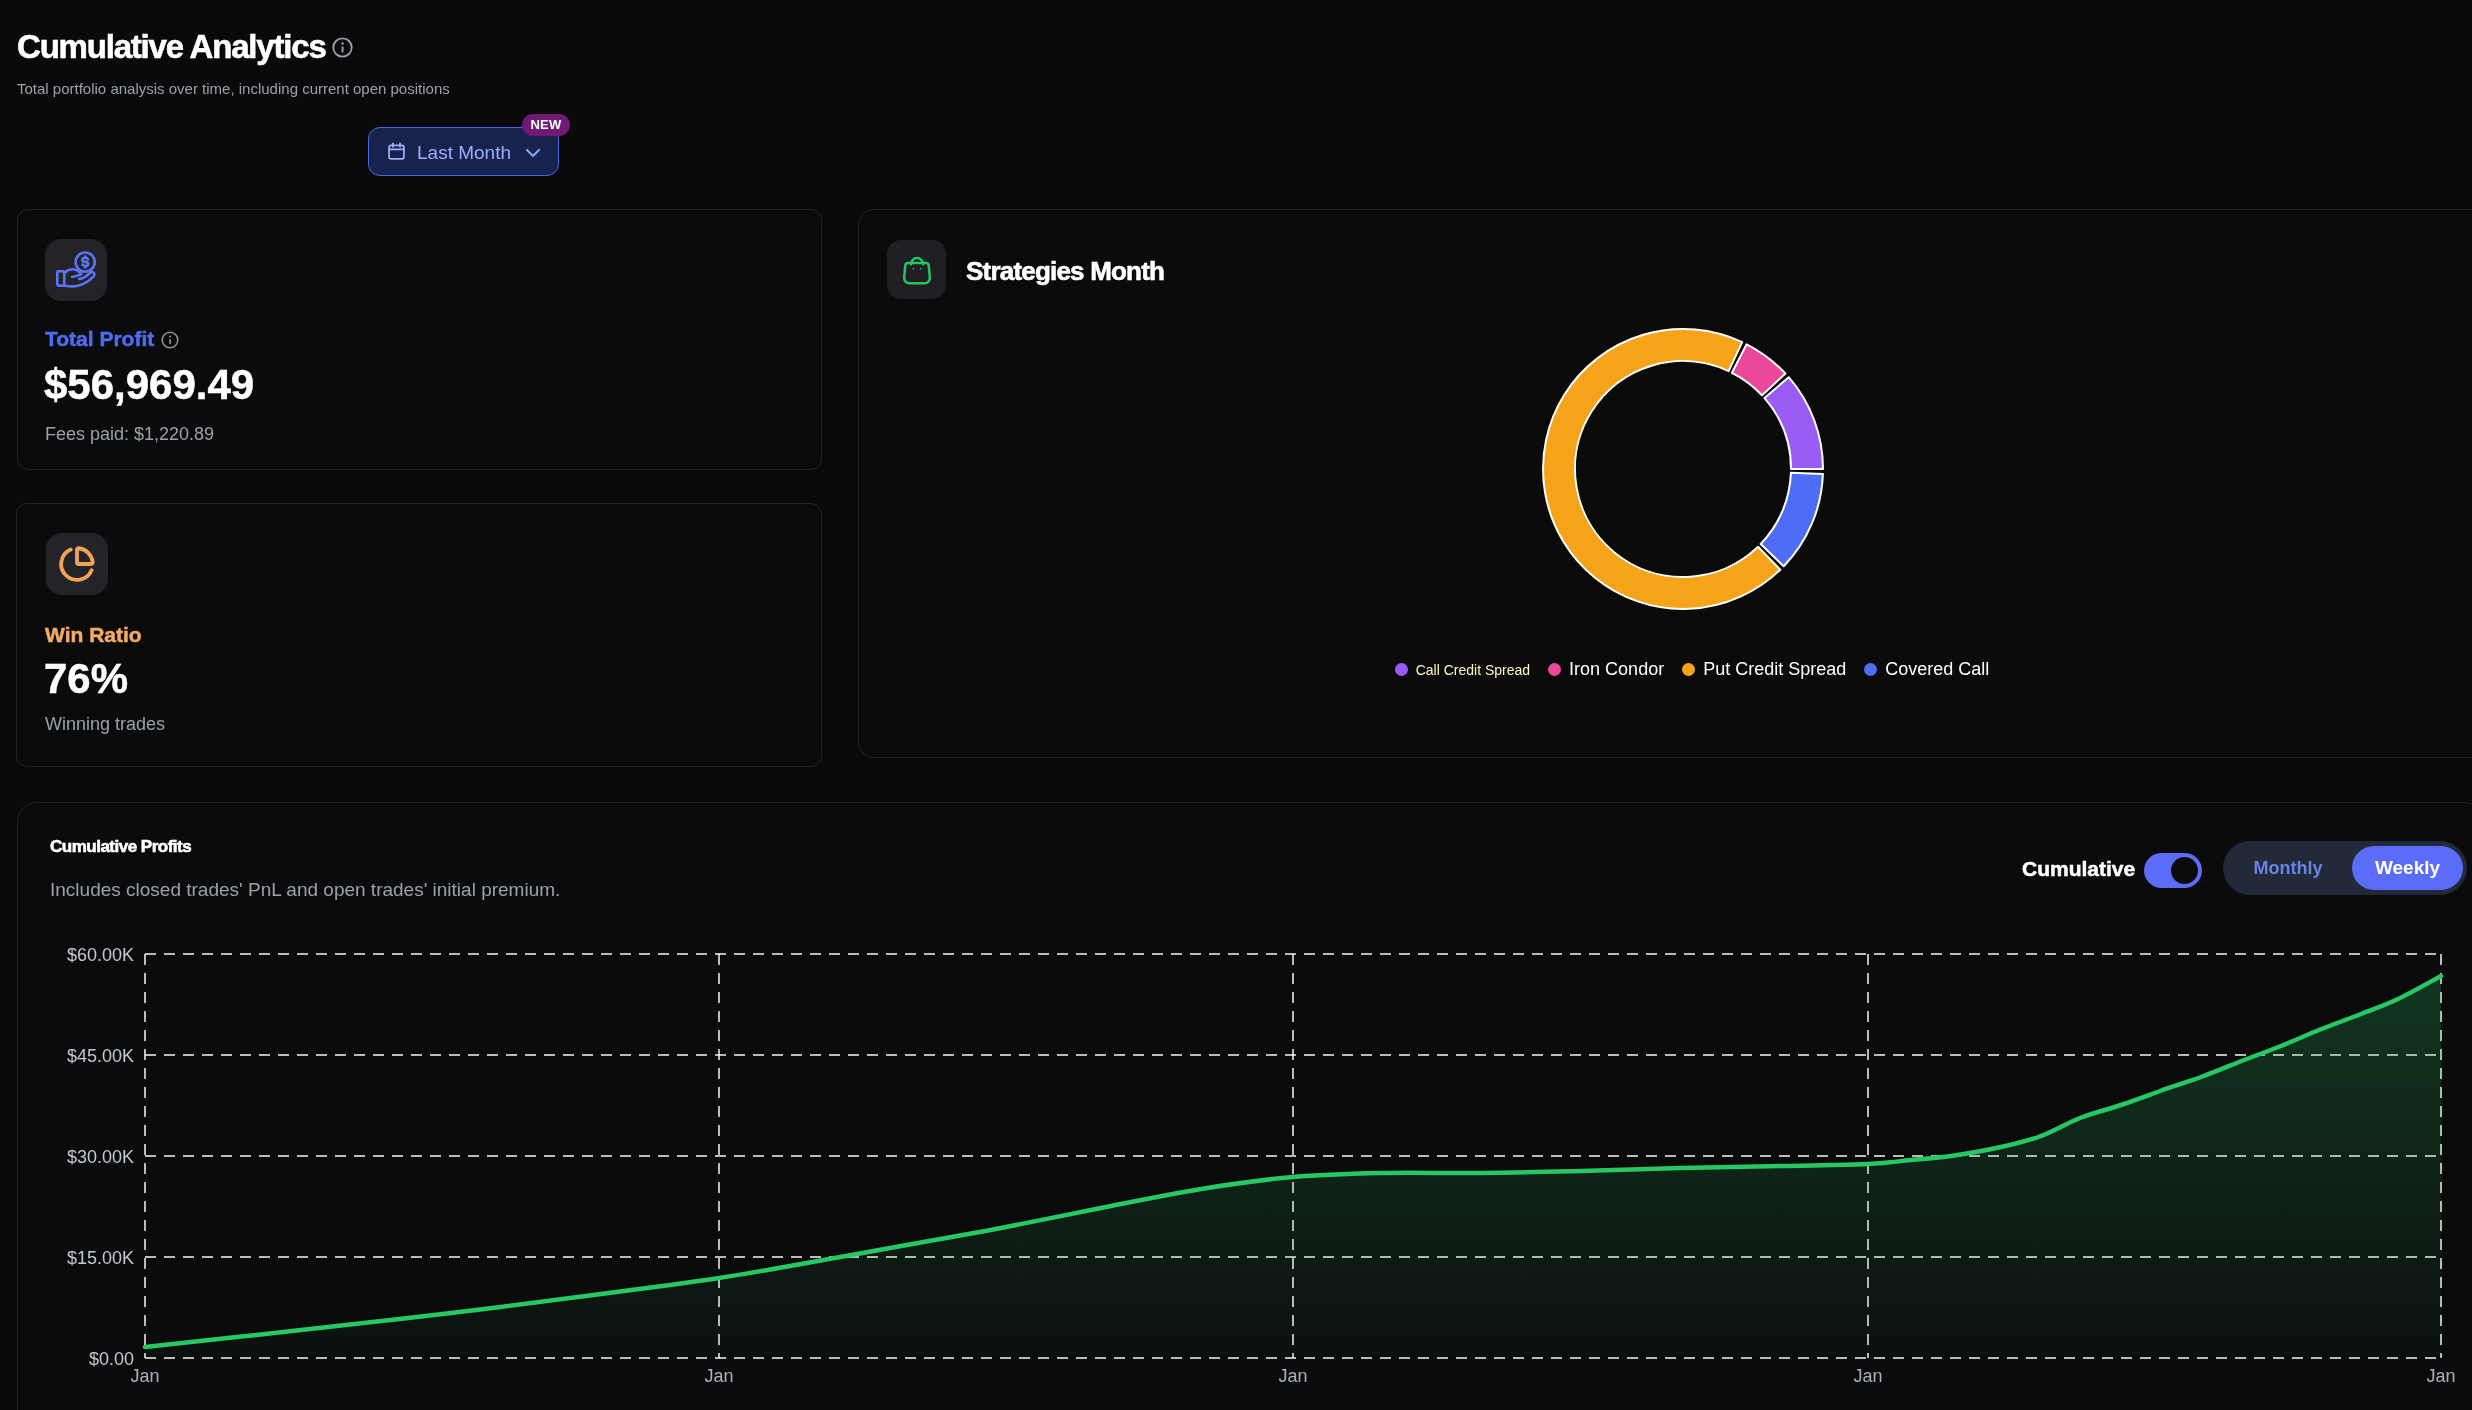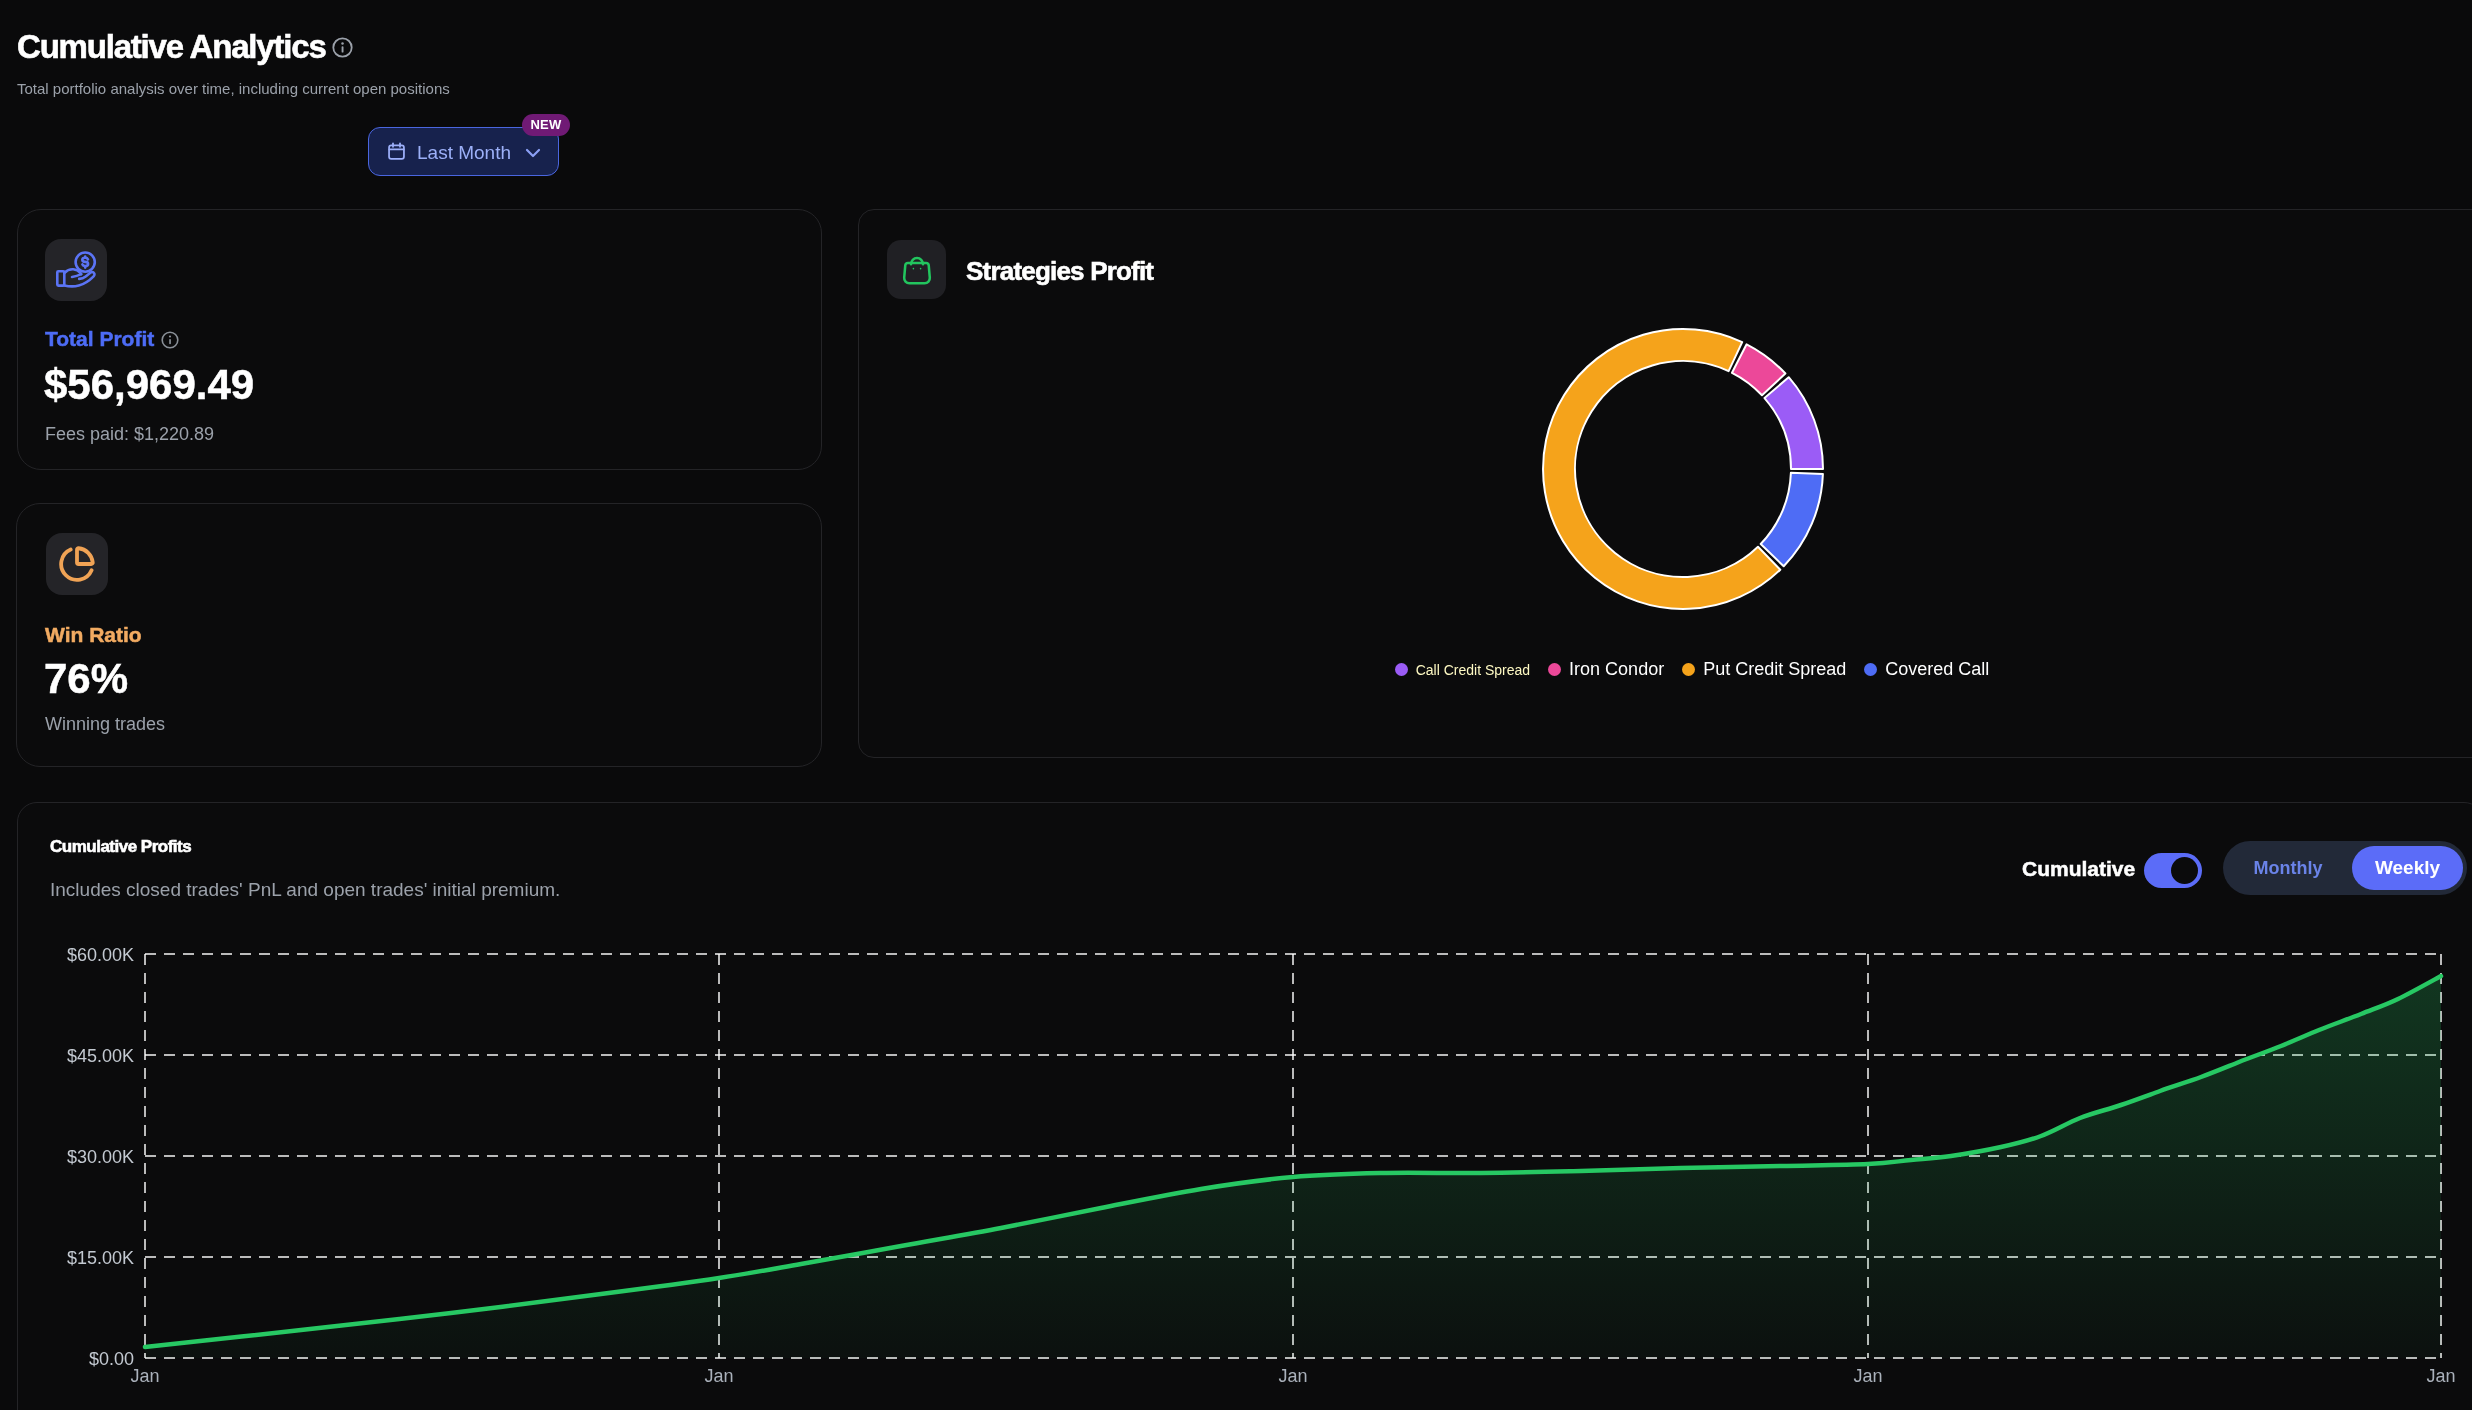--- a/index.html
+++ b/index.html
@@ -1,19 +1,19 @@
 <!DOCTYPE html>
 <html><head>
 <meta charset="utf-8">
 <style>
   * { margin:0; padding:0; box-sizing:border-box; }
   html,body { width:2472px; height:1410px; background:#0a0a0b; overflow:hidden;
     font-family:"Liberation Sans", sans-serif; }
   .abs { position:absolute; }
-  .card { position:absolute; background:#0b0b0c; border:1px solid #242427; border-radius:24px; }
+  .card { position:absolute; background:#0b0b0c; border:1px solid #242427; border-radius:11px; }
   .tile { position:absolute; border-radius:16px; background:#242428; display:flex;
     align-items:center; justify-content:center; }
   .grey { color:#9ba1aa; }
 </style>
 </head>
 <body>
 <div class="abs" style="left:0;top:0;width:2072px;height:1410px;">
 
   <div class="abs" style="left:17px;top:28px;font-size:33px;font-weight:700;color:#fff;letter-spacing:-1.2px;-webkit-text-stroke:0.6px #fff;">Cumulative Analytics</div>
   <svg class="abs" style="left:332px;top:37px;" width="21" height="21" viewBox="0 0 21 21">
@@ -74,21 +74,21 @@
 
   <div class="card" style="left:858px;top:209px;width:1626px;height:549px;border-radius:16px 0 0 16px;">
     <div class="tile" style="left:28px;top:30px;width:59px;height:59px;border-radius:14px;background:#202024;">
       <svg width="32" height="32" viewBox="0 0 24 24" fill="none" stroke="#22c55e" stroke-width="1.9" stroke-linecap="round" stroke-linejoin="round">
         <path d="M7.5 7.7 C7.5 5 9.5 3 12 3 s4.5 2 4.5 4.7"></path>
         <path d="M5.2 6.8h13.6c1 0 1.9.8 2 1.8l.8 9.2c.2 2.3-1.6 4.2-3.9 4.2H6.3c-2.3 0-4.1-1.9-3.9-4.2l.8-9.2c.1-1 1-1.8 2-1.8z"></path>
         <circle cx="9.3" cy="11" r="0.6" fill="#22c55e" stroke="none"></circle>
         <circle cx="14.7" cy="11" r="0.6" fill="#22c55e" stroke="none"></circle>
       </svg>
     </div>
-    <div class="abs" style="left:107px;top:46px;font-size:26px;font-weight:700;color:#fff;letter-spacing:-0.8px;-webkit-text-stroke:0.6px #fff;">Strategies Profit</div>
+    <div class="abs" style="left:107px;top:46px;font-size:26px;font-weight:700;color:#fff;letter-spacing:-0.8px;-webkit-text-stroke:0.6px #fff;">Strategies Month</div>
 
     <svg class="abs" style="left:682px;top:117px;" width="284" height="284" viewBox="0 0 284 284">
       <g stroke="#fff" stroke-width="2" stroke-linejoin="round">
         <path fill="#f5a31b" d="M239.3 242.7 A140 140 0 1 1 201.2 15.1 L187.6 44.1 A108 108 0 1 0 217.0 219.7 Z"></path>
         <path fill="#ec4899" d="M205.6 17.3 A140 140 0 0 1 244.4 46.5 L221.0 68.3 A108 108 0 0 0 191.0 45.8 Z"></path>
         <path fill="#9b5cf6" d="M247.7 50.2 A140 140 0 0 1 282.0 142.0 L250.0 142.0 A108 108 0 0 0 223.5 71.1 Z"></path>
         <path fill="#4e6cf5" d="M281.9 146.9 A140 140 0 0 1 242.7 239.3 L219.7 217.0 A108 108 0 0 0 249.9 145.8 Z"></path>
       </g>
     </svg>
 

